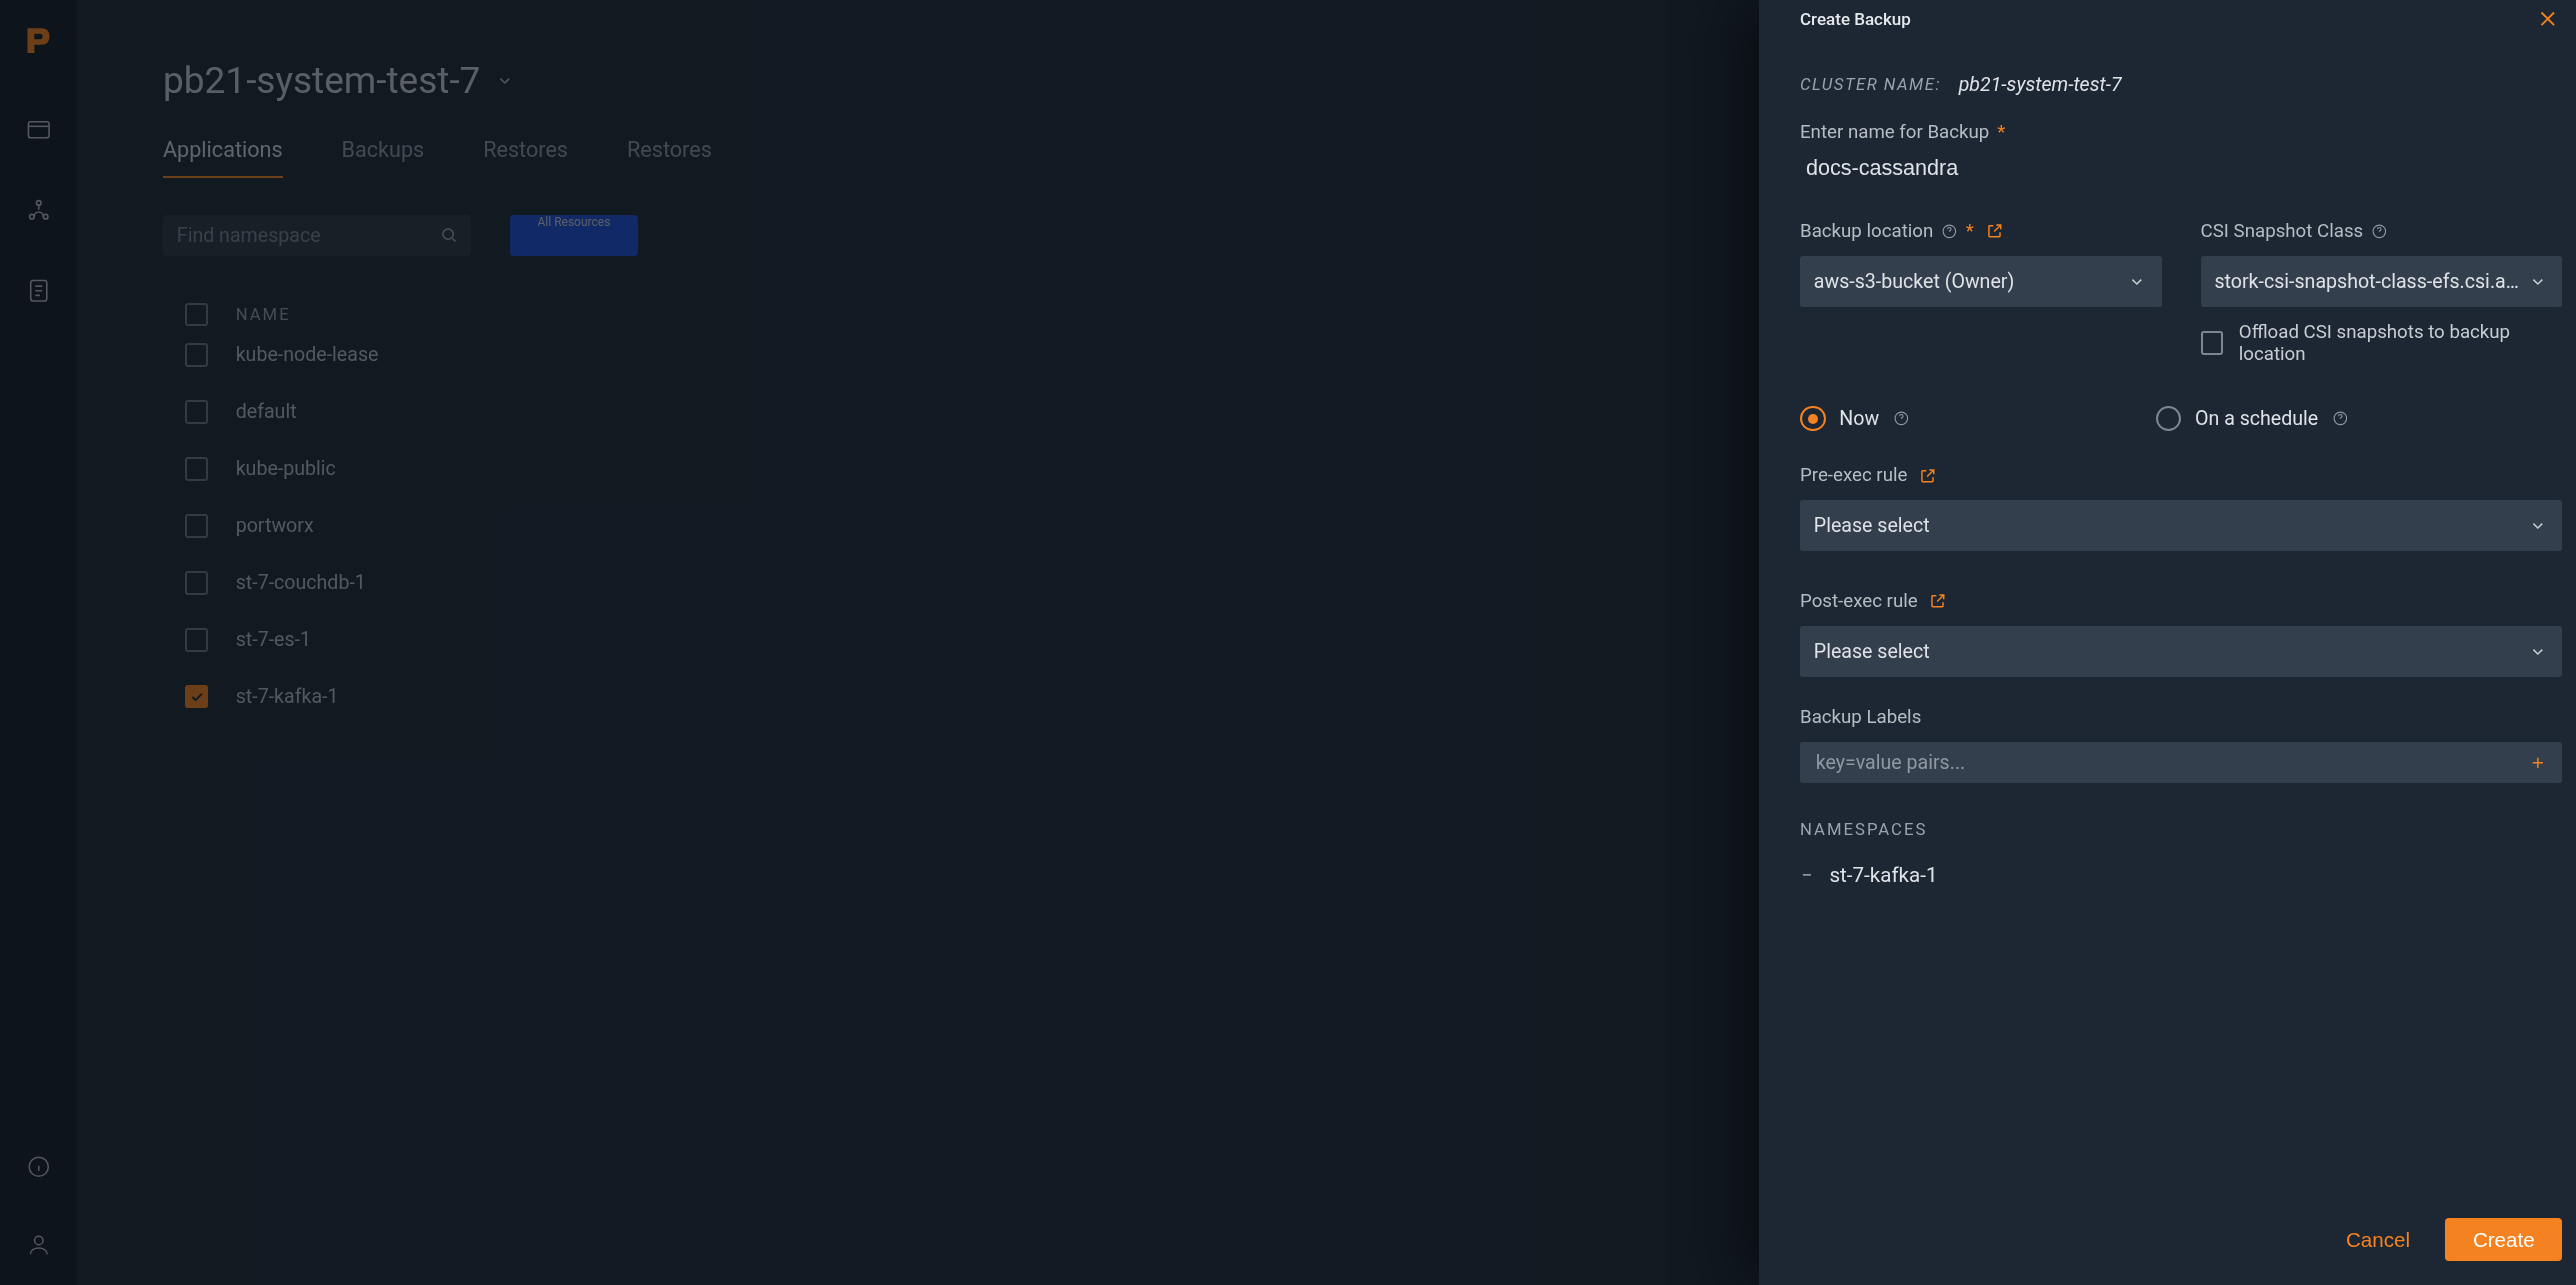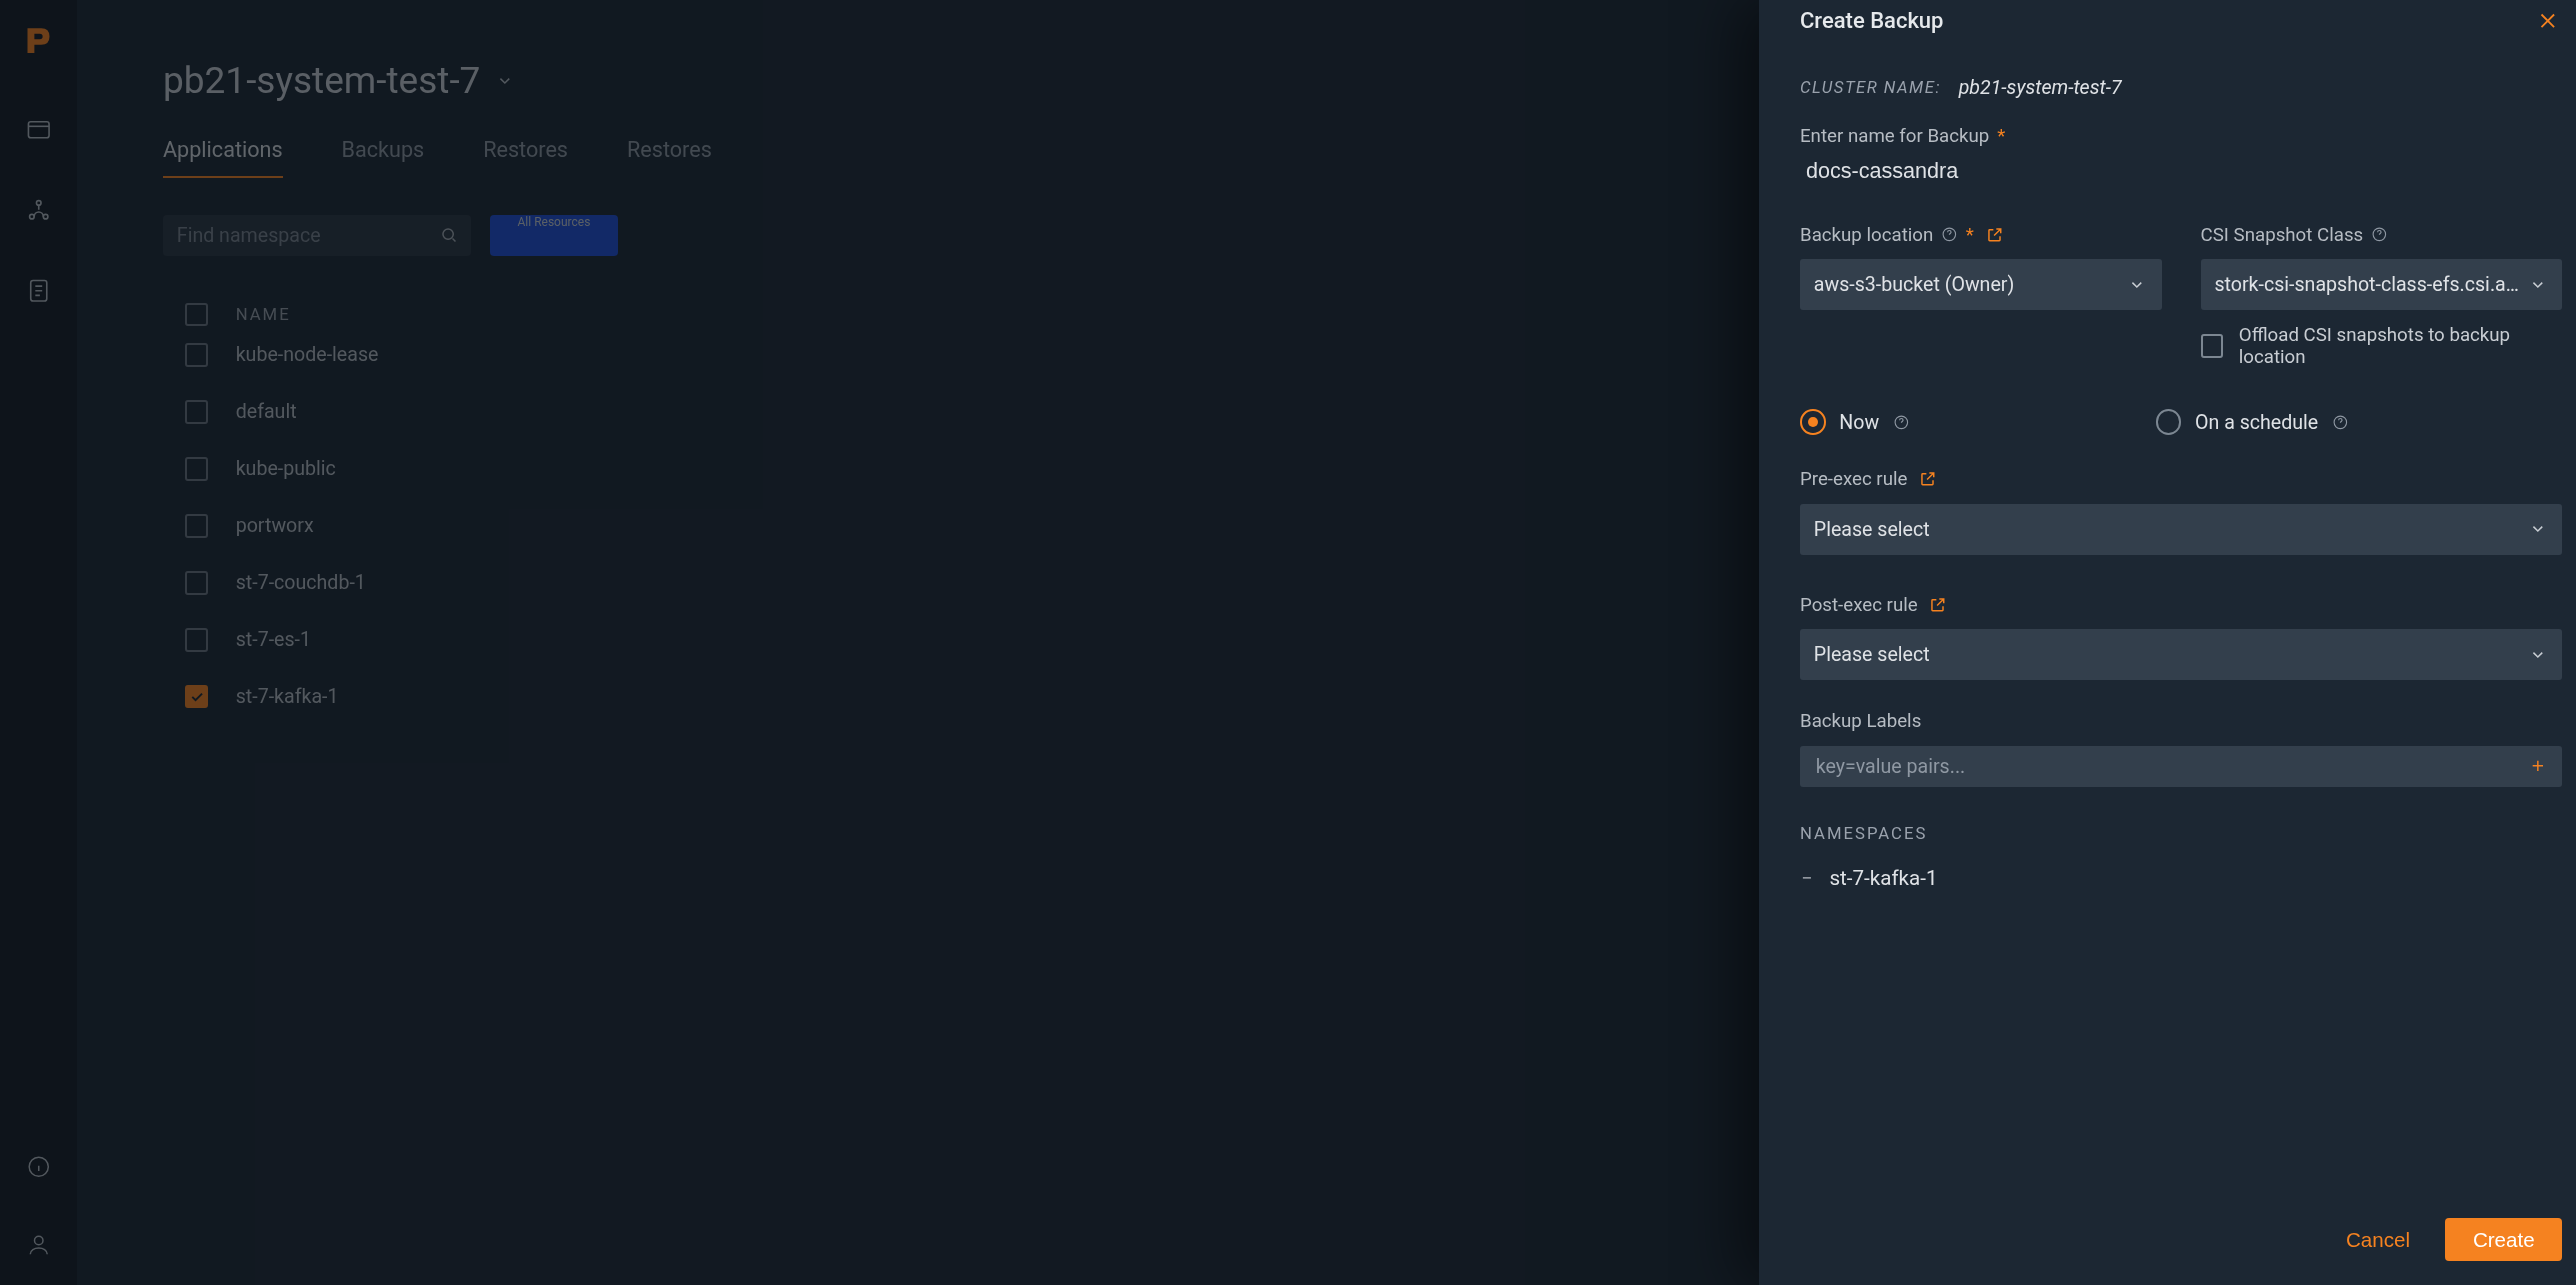--- a/index.html
+++ b/index.html
@@ -34,21 +34,21 @@
   .sidebar-bottom svg { width:25.5px; height:25.5px; stroke:#b6bcc3; fill:none; stroke-width:1.4;}
   .main {
     flex:1;
     padding: 59px 0 0 86px;
   }
   .page-title-row { display:flex; align-items:center; gap:15.7px; font-size:37px; font-weight:400; color:#c8cdd3; }
   .page-title-row svg { width:17.7px; height:17.7px; stroke:#b6bcc3; fill:none; stroke-width:2; }
   .tabs { display:flex; gap:59px; margin-top:35px; }
   .tab { font-size:21.6px; color:#8f98a3; padding-bottom:13.8px; }
   .tab.active { color:#d7dbdf; border-bottom:2.9px solid #f58220; }
-  .filters-row { display:flex; gap:19px; margin-top:37px; align-items:center; }
+  .filters-row { display:flex; gap:39px; margin-top:37px; align-items:center; }
   .search-box {
     display:flex; align-items:center; justify-content:space-between;
     width:308px; height:41px; background:#2a3541; border-radius:3.9px;
     padding:0 13.8px; color:#7b848f; font-size:19.6px;
   }
   .search-box svg { width:17.7px; height:17.7px; stroke:#a9b0b8; fill:none; stroke-width:2; }
   .filter-pill { 
     height:41px; padding:0 27.5px; display:flex; align-items:flex-start;
     background:#1d4ed8; border-radius:3.9px; color:#c8cdd3; font-size:12px;
   }
@@ -72,21 +72,21 @@
     position:absolute; top:0; right:0; bottom:0;
     width: 817px;
     background:#1c2733;
     display:flex; flex-direction:column;
     box-shadow:-19.6px 0 59px rgba(0,0,0,0.5);
   }
   .drawer-header {
     display:flex; justify-content:space-between; align-items:center;
     padding: 7.9px 17.7px 19.6px 41px;
   }
-  .drawer-title { font-size:22px; color:#e6e9ec; font-weight:500; }
+  .drawer-title { font-size:17px; color:#e6e9ec; font-weight:500; }
   .close-x { width:21.6px; height:21.6px; stroke:#f58220; stroke-width:2; fill:none; cursor:pointer; }
   .drawer-body { padding: 0 13.8px 0 41px; flex:1; overflow:auto; }
 
   .kv-row { display:flex; align-items:center; gap:17.7px; margin-top:23.6px;font-style:italic; }
   .kv-label { font-size:16.7px; letter-spacing:1.5px; color:#9aa2ad; }
   .kv-value { font-size:19.6px; color:#dfe2e6; }
 
   .field { margin-top:25.5px; }
   .field-label { font-size:18.7px; color:#b6bcc3; display:flex; align-items:center; gap:7.9px; }
   .req { color:#f58220; }

